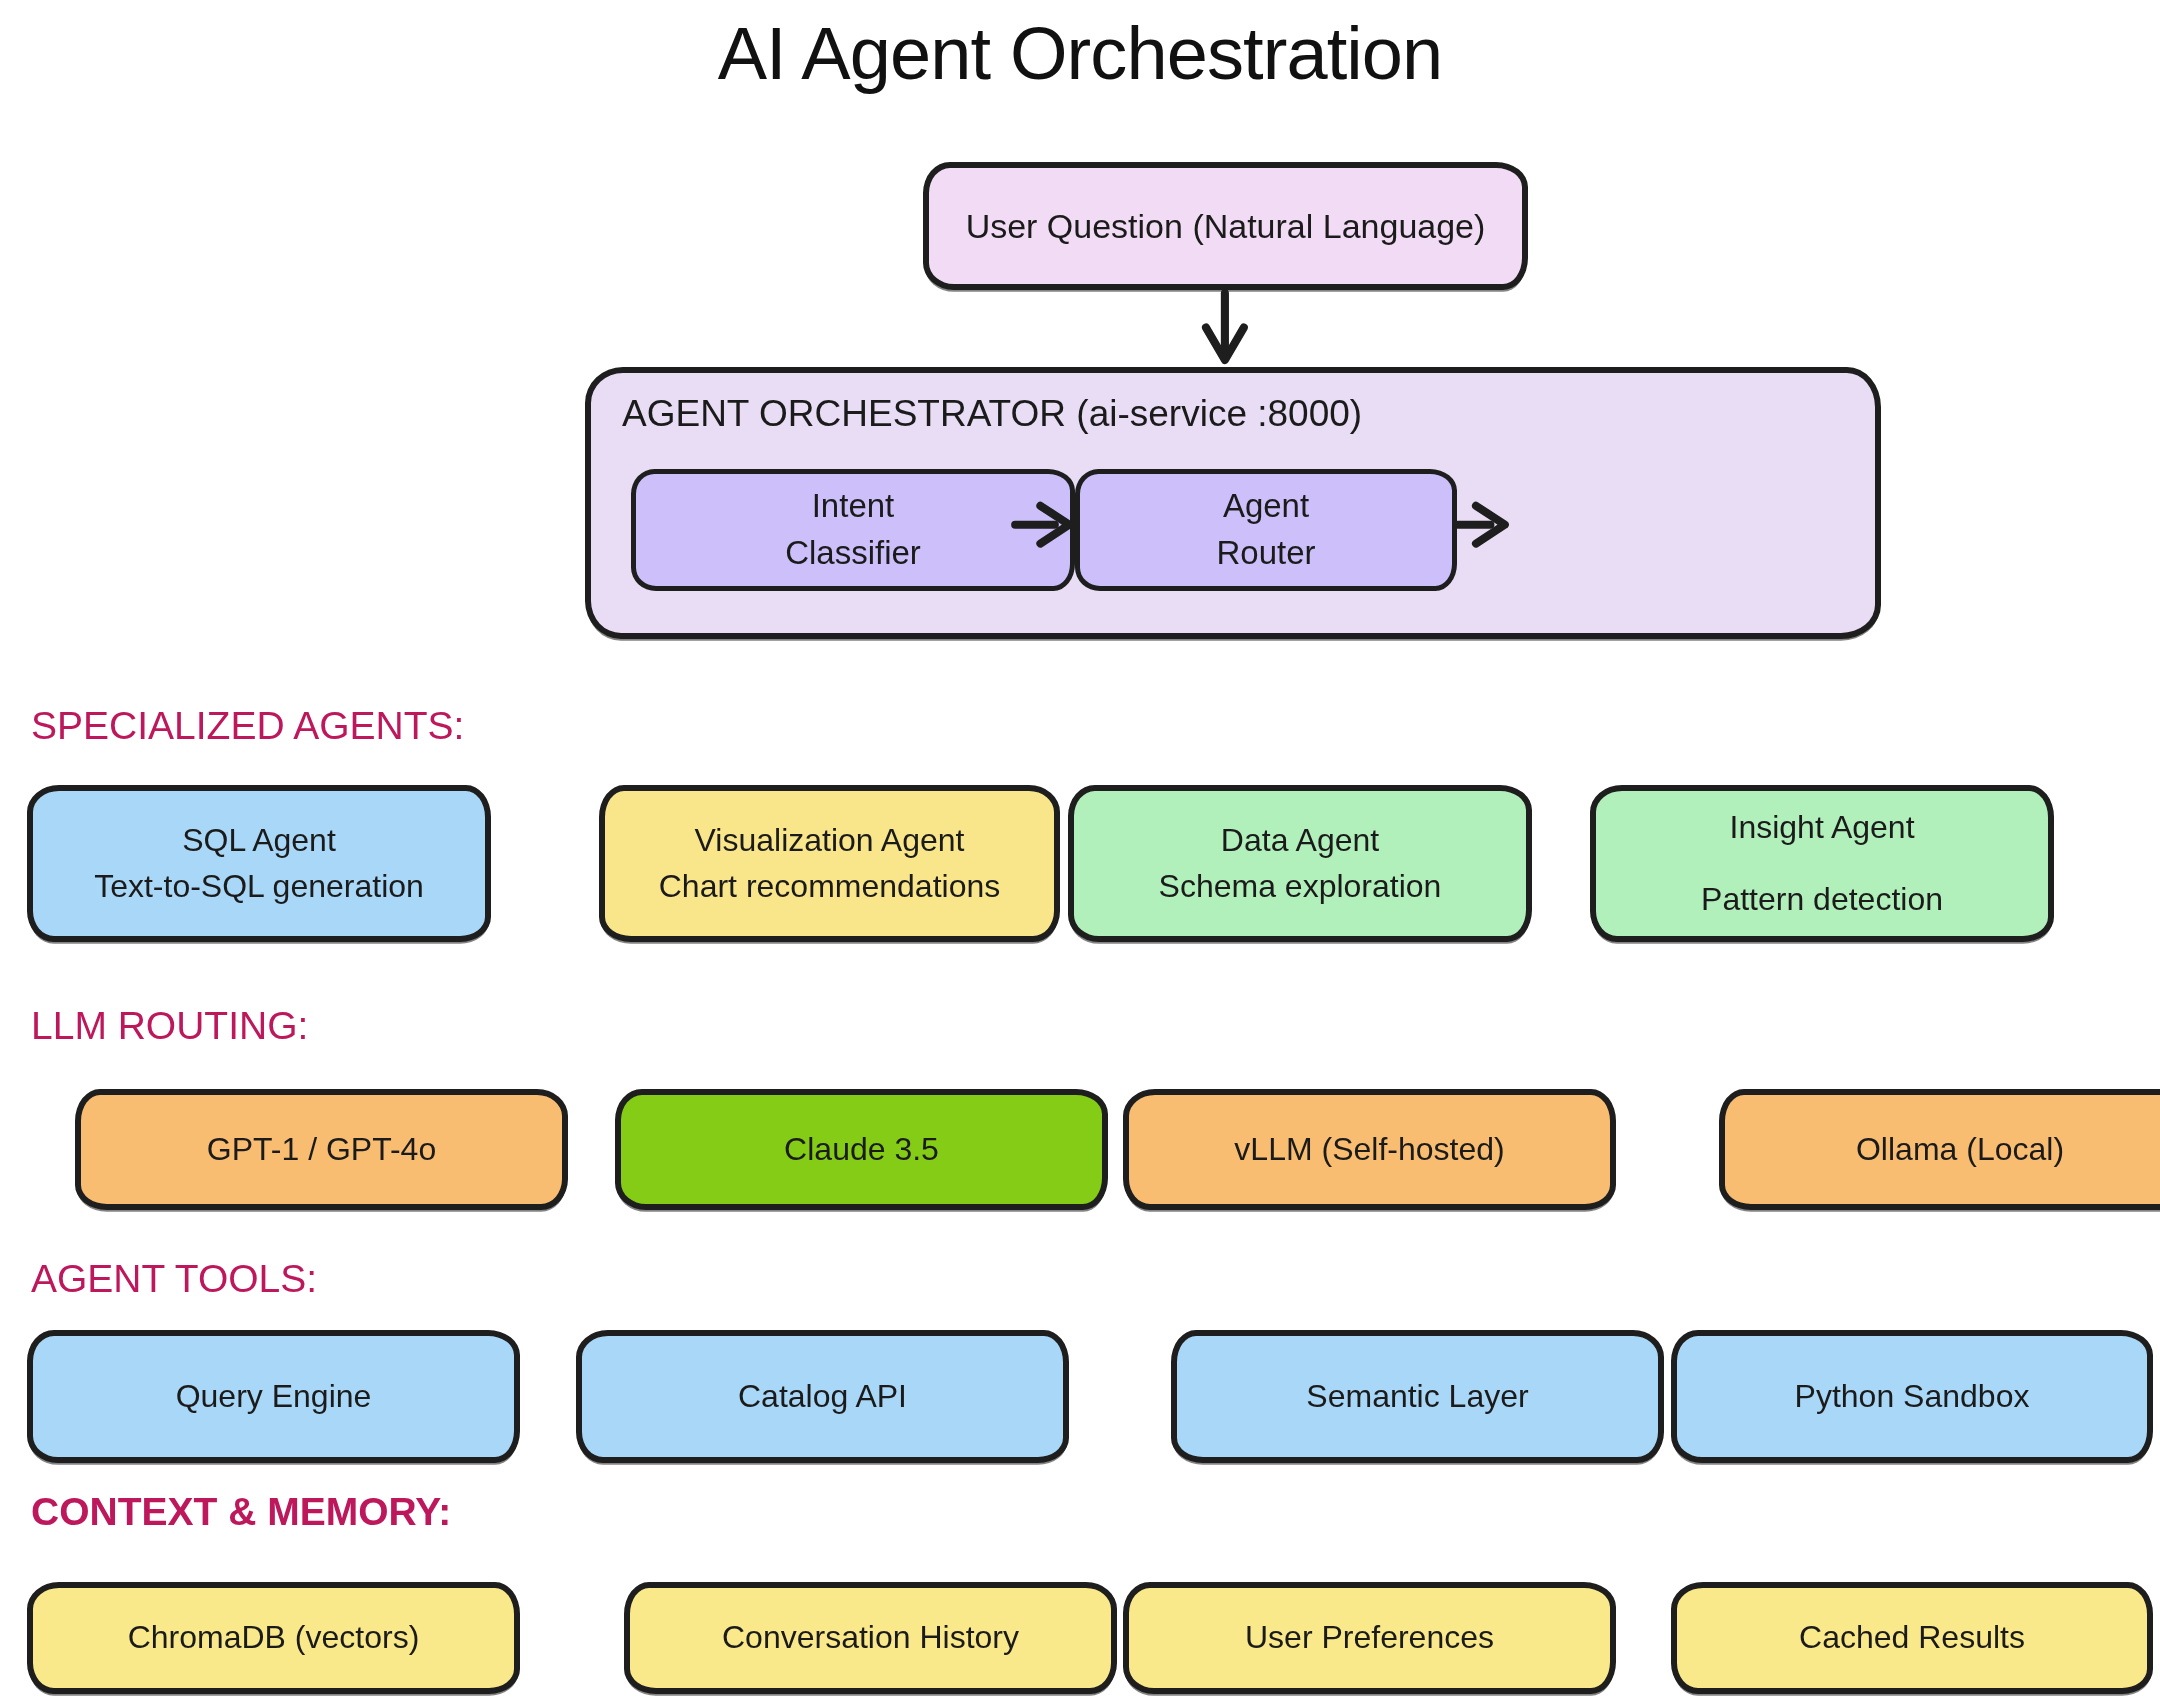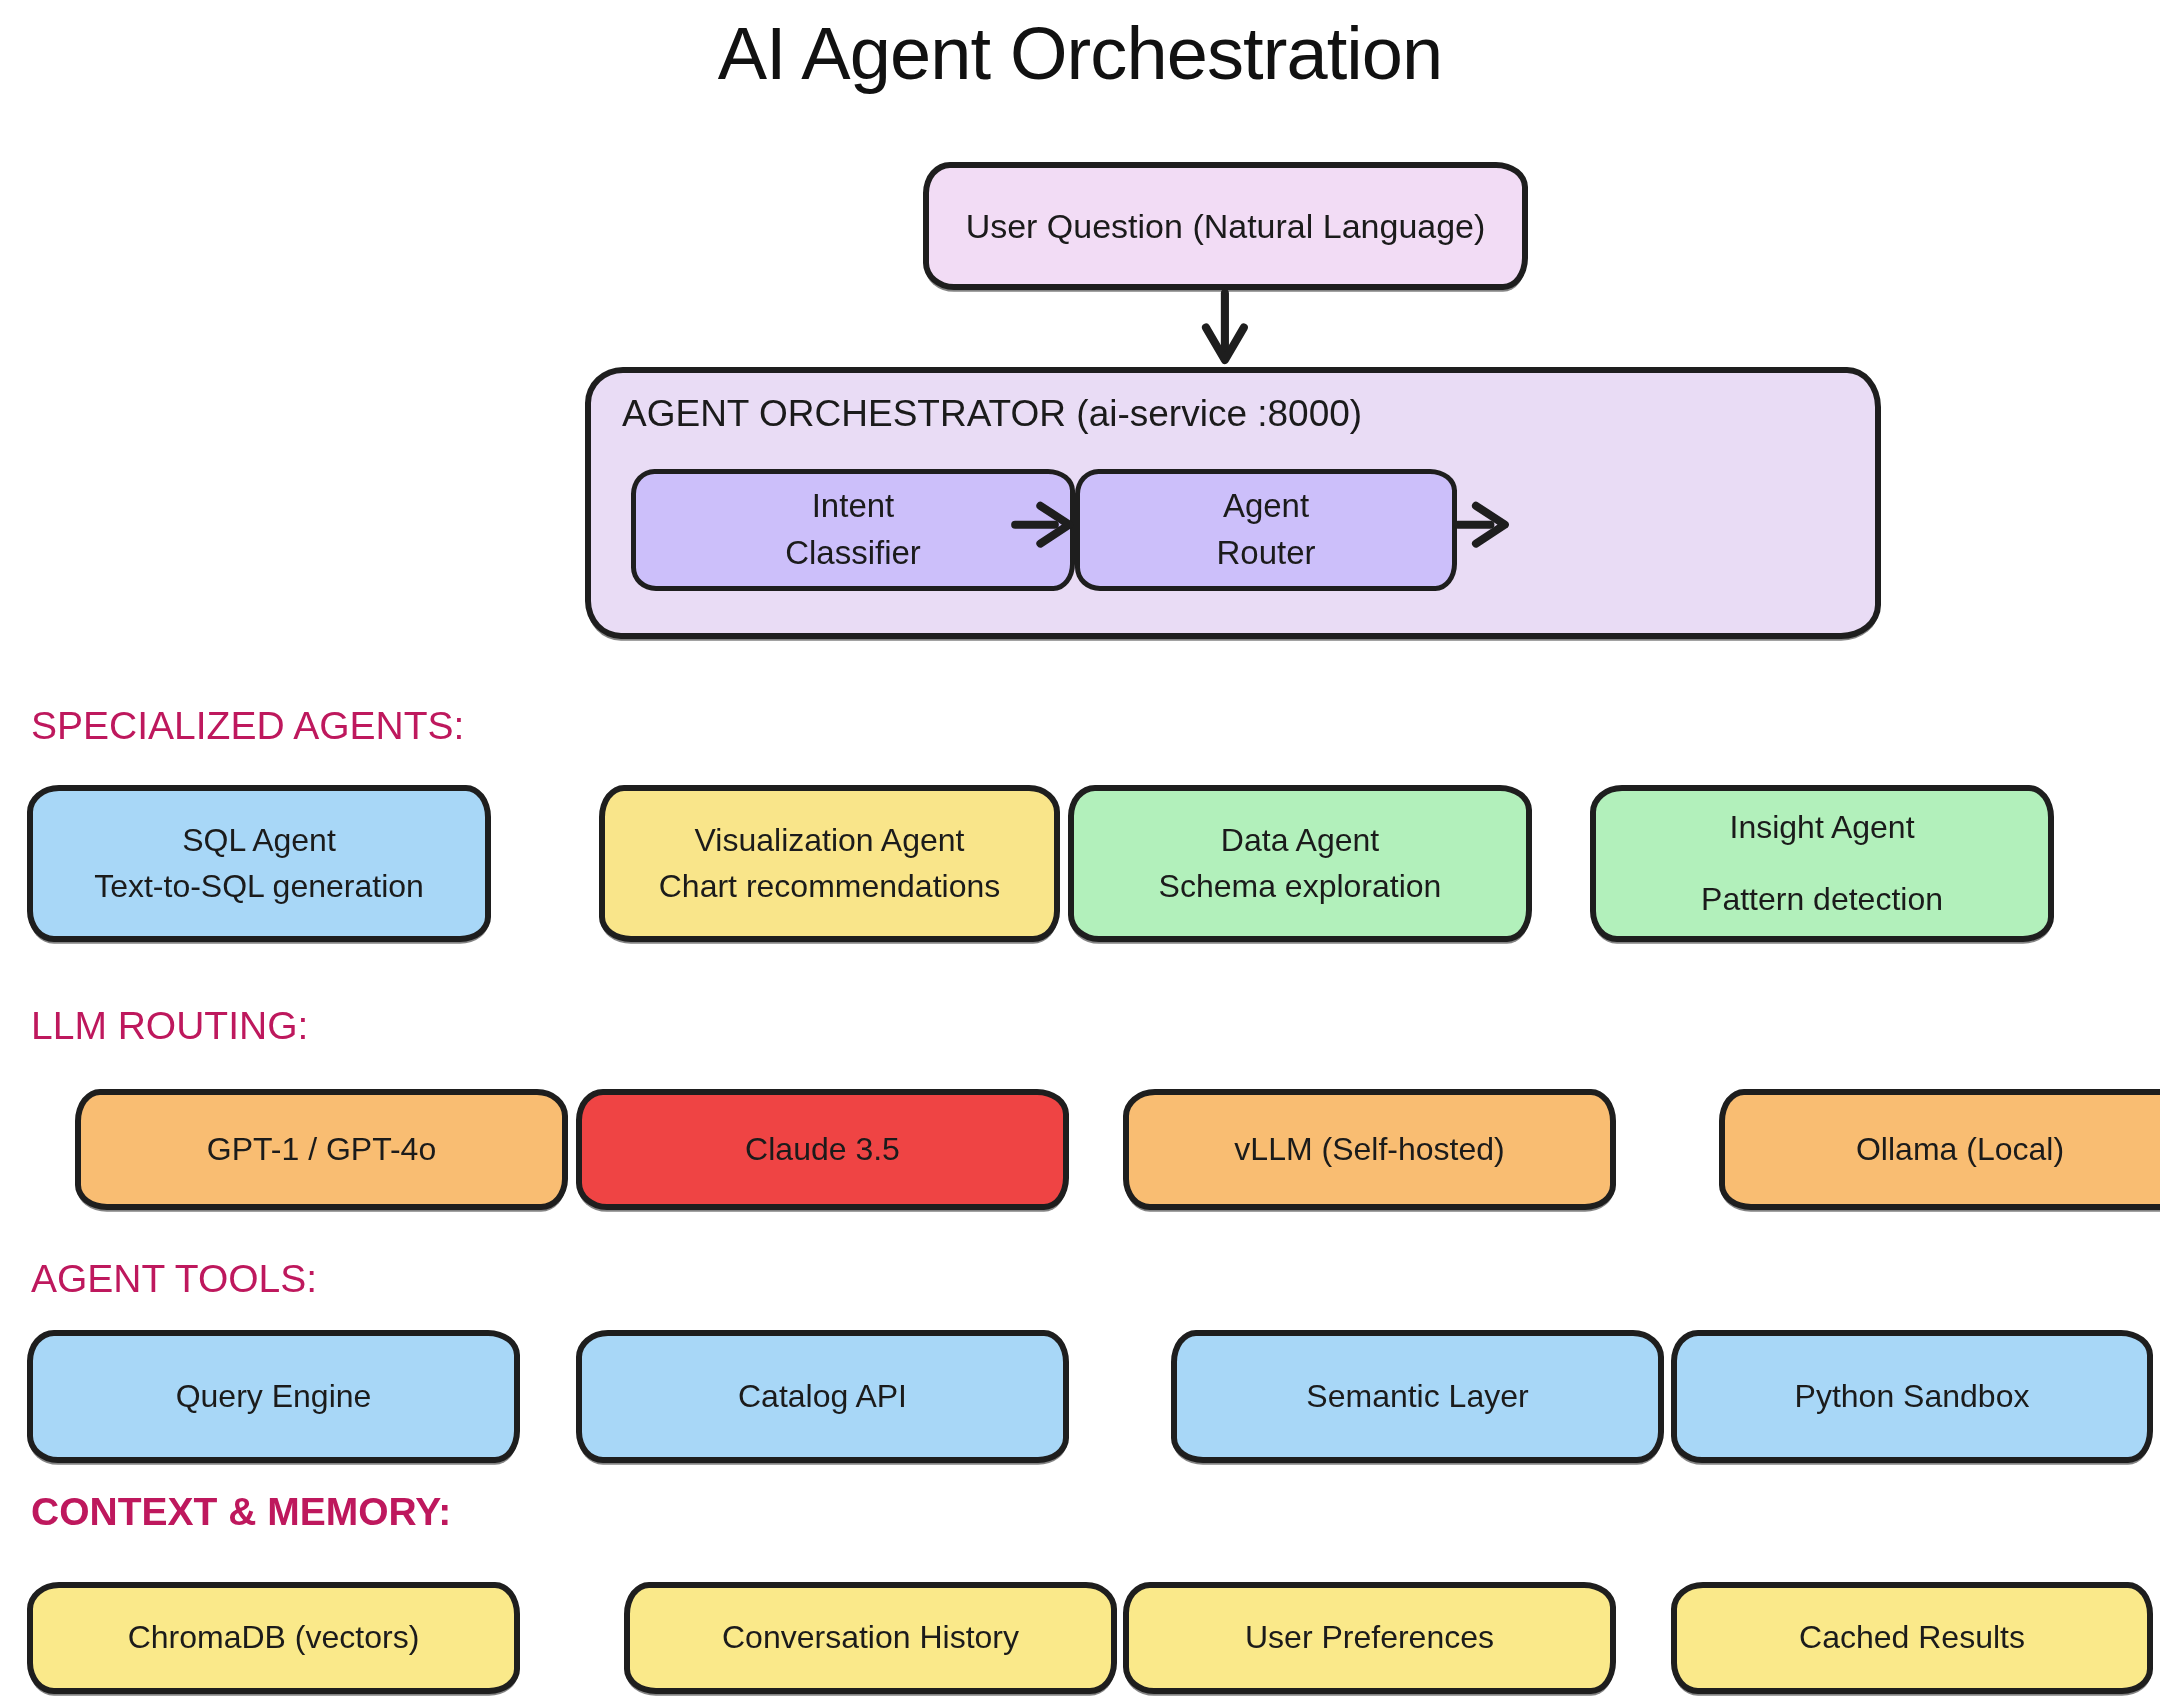--- a/index.html
+++ b/index.html
@@ -132,21 +132,21 @@
   </div>
   <div class="box row1 r1c4 rv2" style="background-color: rgb(178, 240, 187);">
     <span>Insight Agent</span>
     <span>Pattern detection</span>
   </div>
 
   <div class="sec-label sec2">LLM ROUTING:</div>
   <div class="box row2 c1 rv3" style="background-color: rgb(249, 189, 114);">
     <span>GPT-1 / GPT-4o</span>
   </div>
-  <div class="box row2 c2 rv1" style="background-color: #ef4444;">
+  <div class="box row2 c2 rv1" style="background-color: #84cc16; margin-left: 39px;">
     <span>Claude 3.5</span>
   </div>
   <div class="box row2 c3 rv2" style="background-color: rgb(249, 189, 114);">
     <span>vLLM (Self-hosted)</span>
   </div>
   <div class="box row2 c4 rv3" style="background-color: rgb(249, 189, 114);">
     <span>Ollama (Local)</span>
   </div>
 
   <div class="sec-label sec3">AGENT TOOLS:</div>

